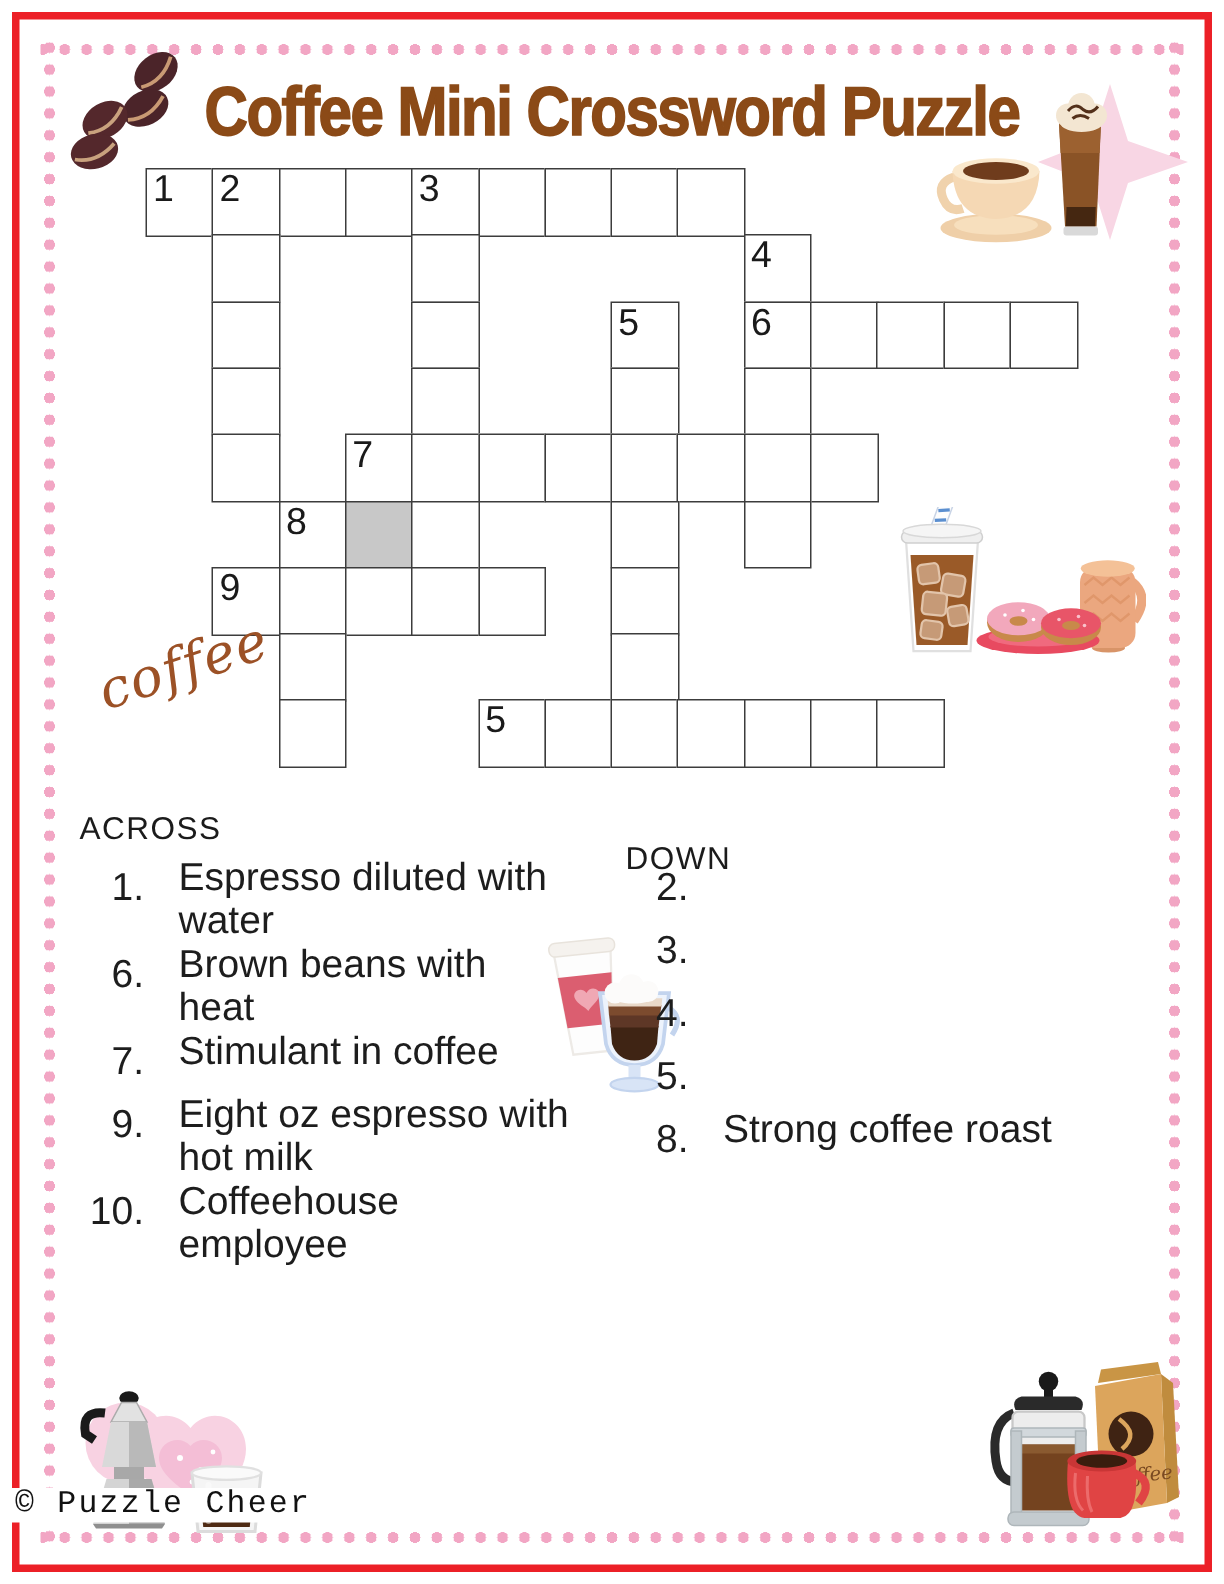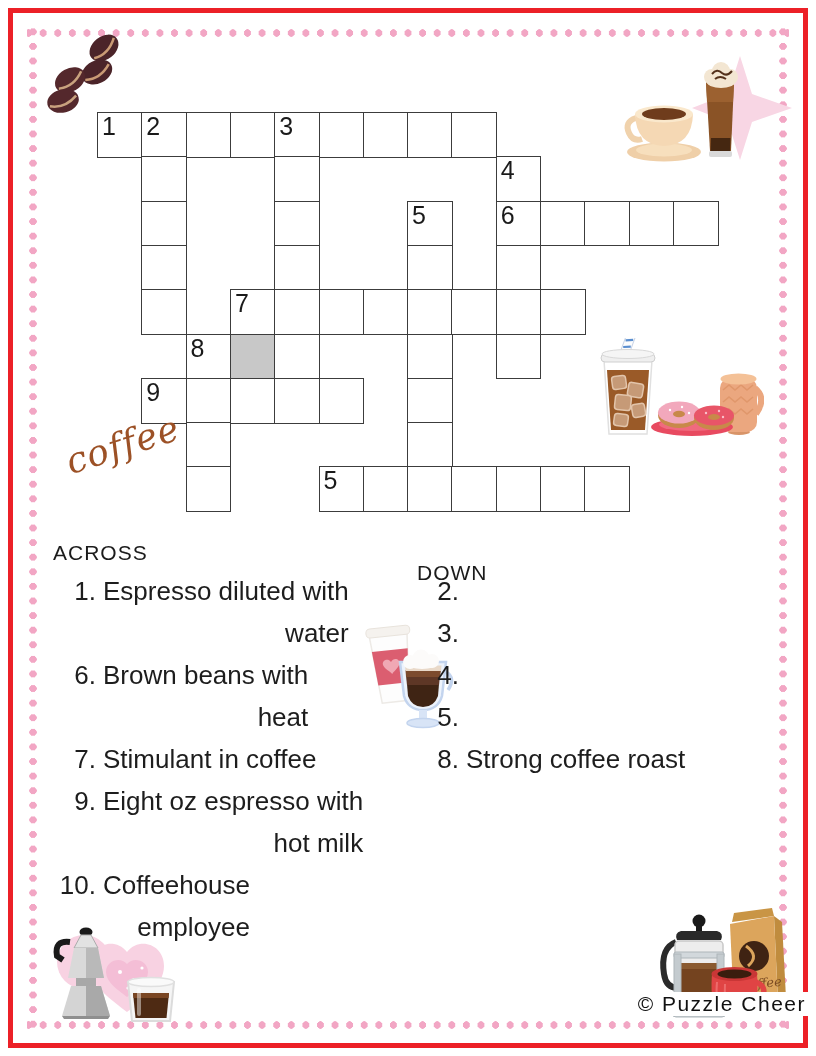--- a/index.html
+++ b/index.html
@@ -38,23 +38,23 @@
 
   .clue-header{position:absolute;z-index:2;font-size:21px;letter-spacing:1px;color:#1B1B1B;}
   .hdr-across{left:53px;top:541px;}
   .hdr-down{left:417px;top:541px;margin-top:20px;}
 
   .clue-list{position:absolute;top:570px;width:352px;z-index:2;}
   .list-across{left:50px;}
   .list-down{left:413px;}
   .clue{display:flex;align-items:flex-start;}
   .clue-num{width:46px;text-align:right;flex:0 0 46px;font-size:26px;line-height:42px;color:#1D1D1D;}
-  .clue-text{margin-left:7px;font-size:26px;line-height:42px;color:#1D1D1D;white-space:pre-line;text-align:right;}
-
-  .footer{position:absolute;left:0;right:0;top:992px;text-align:right;z-index:3;}
+  .clue-text{margin-left:23px;font-size:26px;line-height:29px;color:#1D1D1D;white-space:pre-line;}
+
+  .footer{position:absolute;left:0;right:0;top:992px;text-align:left;z-index:3;font-family:Liberation Mono, monospace;}
   .footer span{display:inline-block;background:#fff;padding:0 10px;font-size:21px;
      letter-spacing:1.5px;color:#111;}
 </style>
 </head>
 <body>
 
 <div class="page">
 
   <div class="red-frame"></div>
   <div class="dots dots-h dots-top"></div>
@@ -74,20 +74,21 @@
     <g transform="rotate(-30 30 54)">
         <ellipse cx="30" cy="54" rx="16" ry="11.5" fill="#54282C"></ellipse>
         <path d="M16,56 Q30,62 44,52" stroke="#C9A27E" stroke-width="2.5" fill="none"></path>
       </g>
     <g transform="rotate(-14 23 75)">
         <ellipse cx="23" cy="75" rx="16" ry="11.5" fill="#54282C"></ellipse>
         <path d="M9,77 Q23,83 37,73" stroke="#C9A27E" stroke-width="2.5" fill="none"></path>
       </g>
   </svg>
 
+  <div class="title"><span>Coffee Mini Crossword Puzzle</span></div>
 
   <svg class="decor" style="left:620px;top:52px" width="175" height="112" viewBox="0 0 175 112">
     <path d="M120,4 L132,42 L172,56 L132,70 L120,108 L108,70 L72,56 L108,42 Z" fill="#F8D6E4"></path>
     <g>
       <path d="M86,30 L114,30 L111,99 L90,99 Z" fill="#8A5326"></path>
       <path d="M86,30 L114,30 L113,50 L87,50 Z" fill="#9C6130"></path>
       <path d="M91,86 L110.5,86 L110,99 L90.5,99 Z" fill="#452711"></path>
       <rect x="89" y="99" width="23" height="6" rx="2" fill="#D9D9D9"></rect>
       <circle cx="92" cy="25" r="8" fill="#F3E6D2"></circle>
         <circle cx="101" cy="19" r="9" fill="#F3E6D2"></circle>

